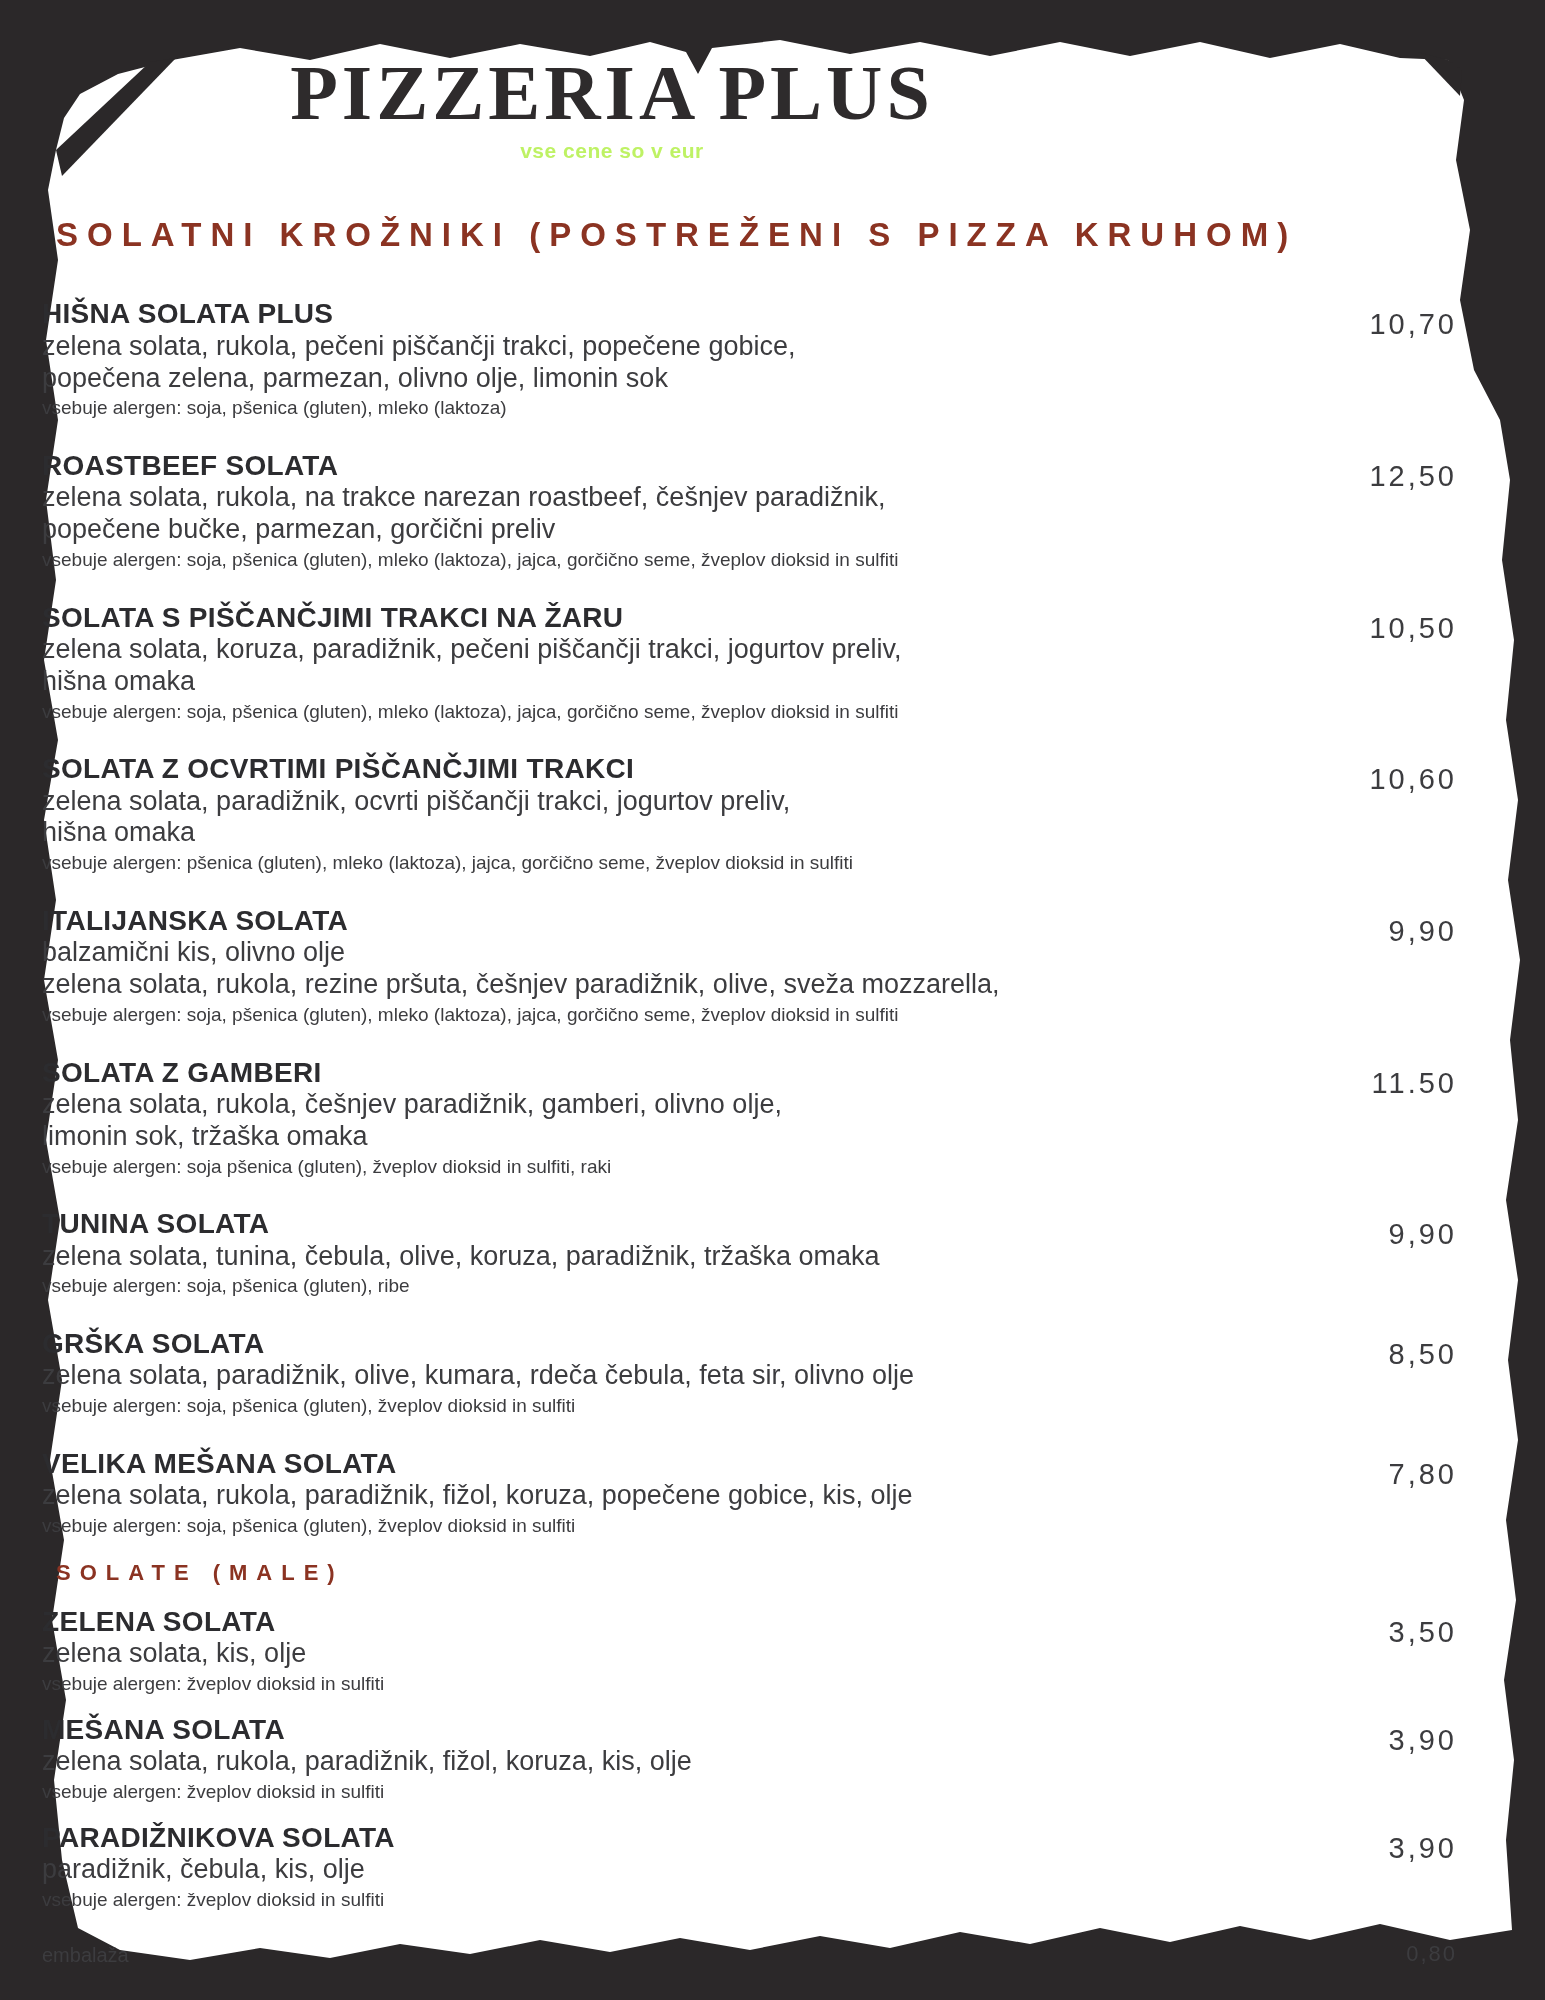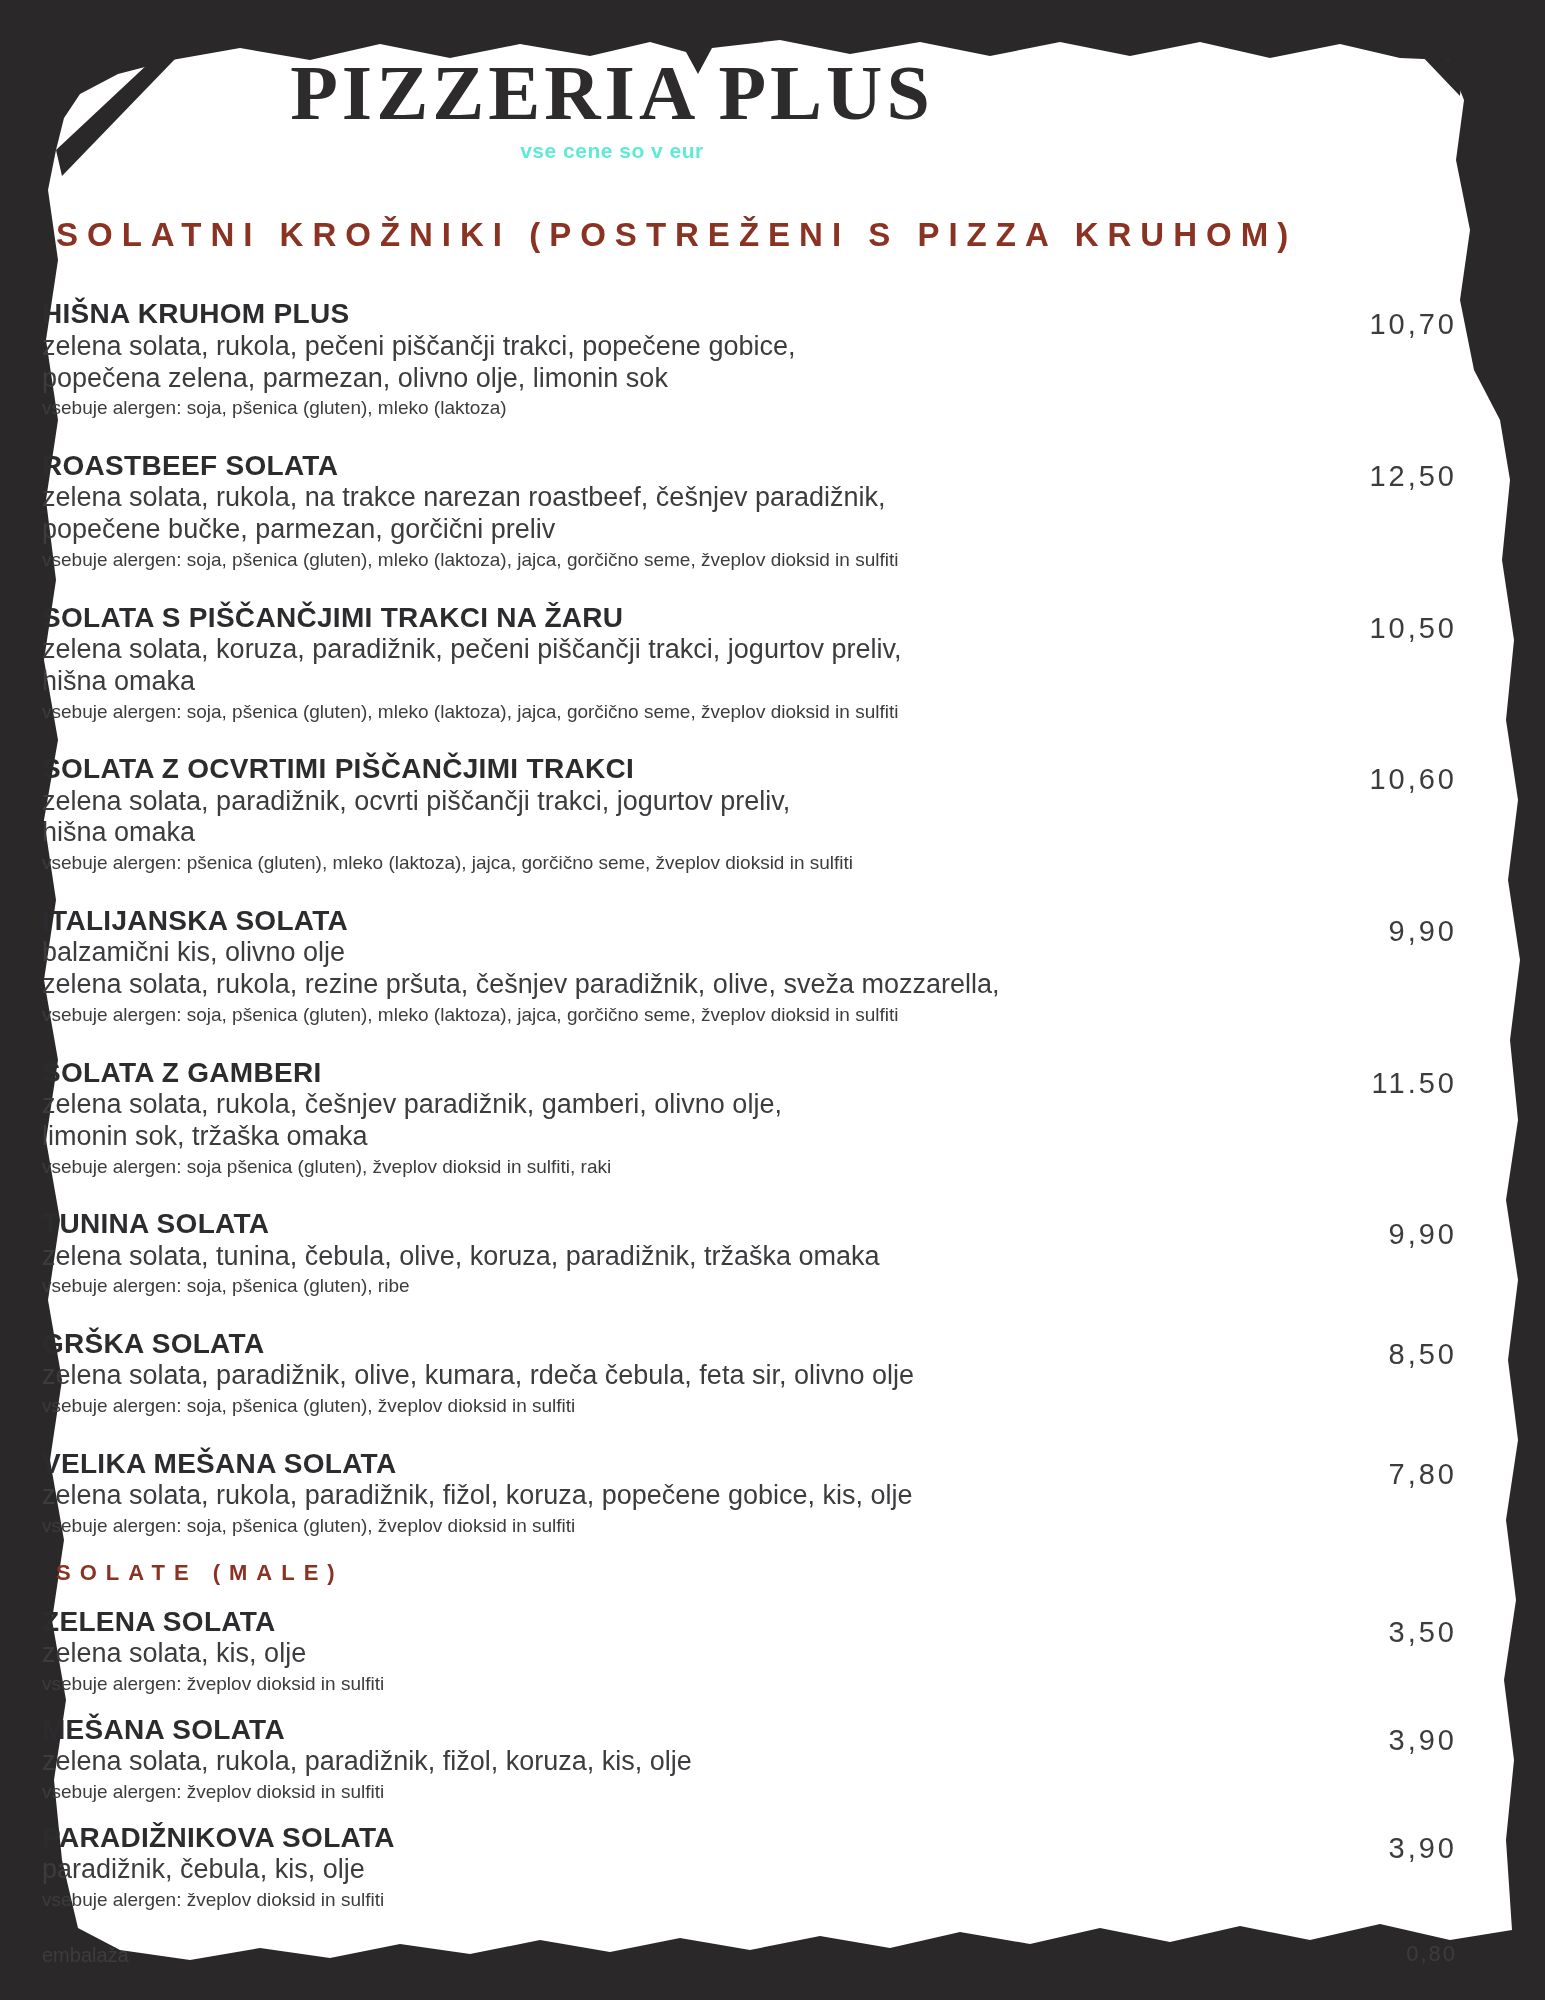--- a/index.html
+++ b/index.html
@@ -40,21 +40,21 @@
     font-weight: bold;
     font-size: 78px;
     line-height: 1.15;
     letter-spacing: 4px;
     color: #2e2b2c;
   }
   .currency-note {
     font-size: 21px;
     font-weight: bold;
     letter-spacing: 0.5px;
-    color: #5eead4;
+    color: #bef264;
     line-height: 1.2;
     margin-top: 0;
   }
   .section-title {
     margin: 52px 0 44px 14px;
     font-size: 33px;
     font-weight: bold;
     letter-spacing: 9px;
     color: #8b3322;
     line-height: 1.2;
@@ -147,21 +147,21 @@
     <header class="menu-header">
       <h1 class="restaurant-title">PIZZERIA PLUS</h1>
       <div class="currency-note">vse cene so v eur</div>
     </header>
 
     <section>
       <h2 class="section-title">SOLATNI KROŽNIKI (POSTREŽENI S PIZZA KRUHOM)</h2>
       <div class="items">
           <div class="item">
             <div class="item-main">
-              <div class="item-name">HIŠNA KRUHOM PLUS</div>
+              <div class="item-name">HIŠNA SOLATA PLUS</div>
               <div class="item-desc">zelena solata, rukola, pečeni piščančji trakci, popečene gobice,</div>
               <div class="item-desc">popečena zelena, parmezan, olivno olje, limonin sok</div>
               <div class="item-allergens">vsebuje alergen: soja, pšenica (gluten), mleko (laktoza)</div>
             </div>
             <div class="item-price">10,70</div>
           </div>
           <div class="item">
             <div class="item-main">
               <div class="item-name">ROASTBEEF SOLATA</div>
               <div class="item-desc">zelena solata, rukola, na trakce narezan roastbeef, češnjev paradižnik,</div>

